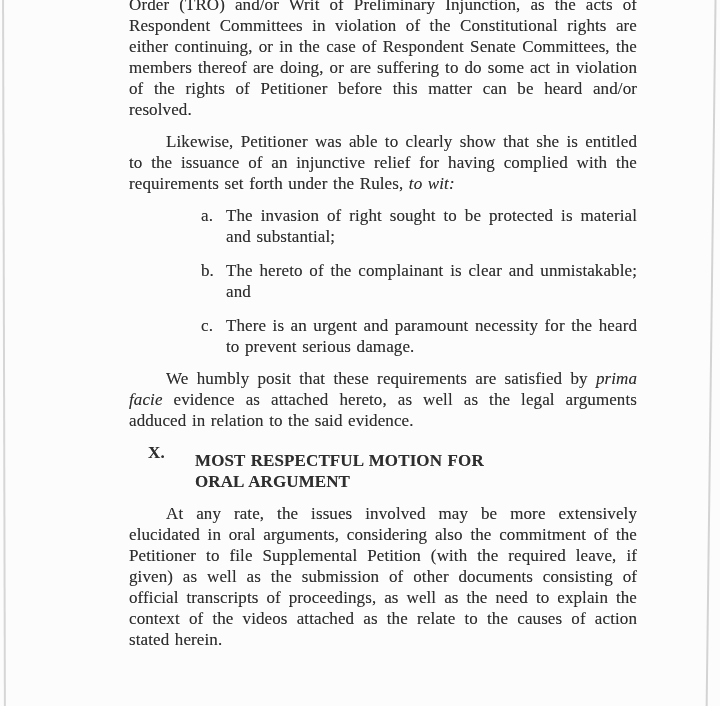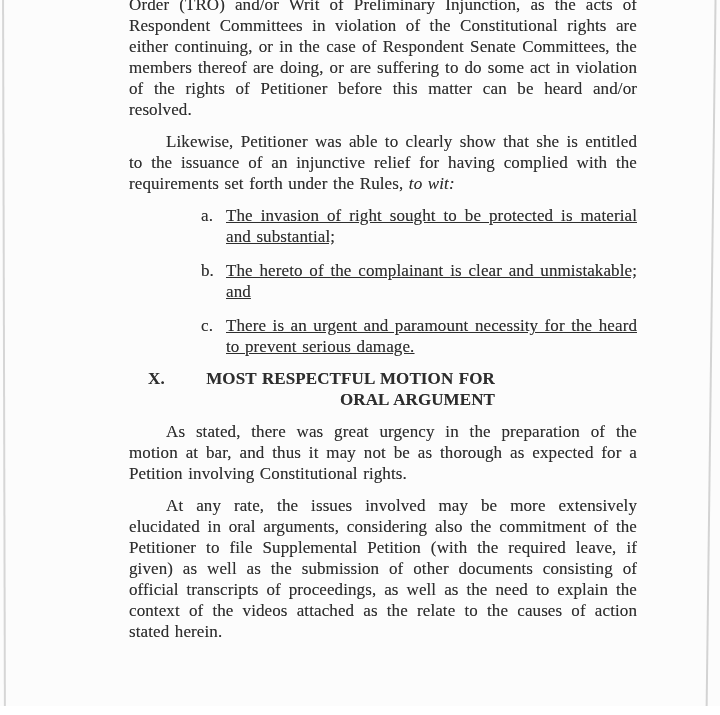--- a/index.html
+++ b/index.html
@@ -52,29 +52,29 @@
     text-shadow:0 0 0.5px rgba(46,46,46,0.45);
   }
   .block{ margin:0; }
   .block + .block{ margin-top:11px; }
   .para.indent{ text-indent:37px;font-family:Liberation Serif, serif; }
   
   .list{ padding-left:72px; }
   .list-item{ display:flex; }
   .list-item + .list-item{ margin-top:13px; }
   .marker{ flex:0 0 25px; }
-  .item-text{ flex:1 1 auto; text-align:justify;text-decoration:underline; }
+  .item-text{ flex:1 1 auto; text-align:justify; }
   
   .heading{
     display:flex;
     padding-left:19px;
     font-weight:bold;
   }
   .h-num{ flex:0 0 47px; }
-  .h-text{ width:300px; max-width:300px; text-align:right; }
+  .h-text{ width:300px; max-width:300px; text-align:left;margin-top:8px; }
 </style>
 </head>
 <body>
 
 <div class="page">
   <div class="edge edge-left"></div>
   <div class="edge edge-right"></div>
   <div class="text-block">
       <p class="block para">Order (TRO) and/or Writ of Preliminary Injunction, as the acts of Respondent Committees in violation of the Constitutional rights are either continuing, or in the case of Respondent Senate Committees, the members thereof are doing, or are suffering to do some act in violation of the rights of Petitioner before this matter can be heard and/or resolved.</p>
       <p class="block para indent">Likewise, Petitioner was able to clearly show that she is entitled to the issuance of an injunctive relief for having complied with the requirements set forth under the Rules, <i>to wit:</i></p>
@@ -85,20 +85,20 @@
         </div>
         <div class="list-item">
           <span class="marker">b.</span>
           <span class="item-text">The hereto of the complainant is clear and unmistakable; and</span>
         </div>
         <div class="list-item">
           <span class="marker">c.</span>
           <span class="item-text">There is an urgent and paramount necessity for the heard to prevent serious damage.</span>
         </div>
       </div>
+      <p class="block para indent">We humbly posit that these requirements are satisfied by <i>prima facie</i> evidence as attached hereto, as well as the legal arguments adduced in relation to the said evidence.</p>
       <div class="block heading">
         <span class="h-num">X.</span>
         <span class="h-text">MOST RESPECTFUL MOTION FOR ORAL ARGUMENT</span>
       </div>
-      <p class="block para indent">As stated, there was great urgency in the preparation of the motion at bar, and thus it may not be as thorough as expected for a Petition involving Constitutional rights.</p>
       <p class="block para indent">At any rate, the issues involved may be more extensively elucidated in oral arguments, considering also the commitment of the Petitioner to file Supplemental Petition (with the required leave, if given) as well as the submission of other documents consisting of official transcripts of proceedings, as well as the need to explain the context of the videos attached as the relate to the causes of action stated herein.</p>
     </div>
 </div>
 
 </body></html>

